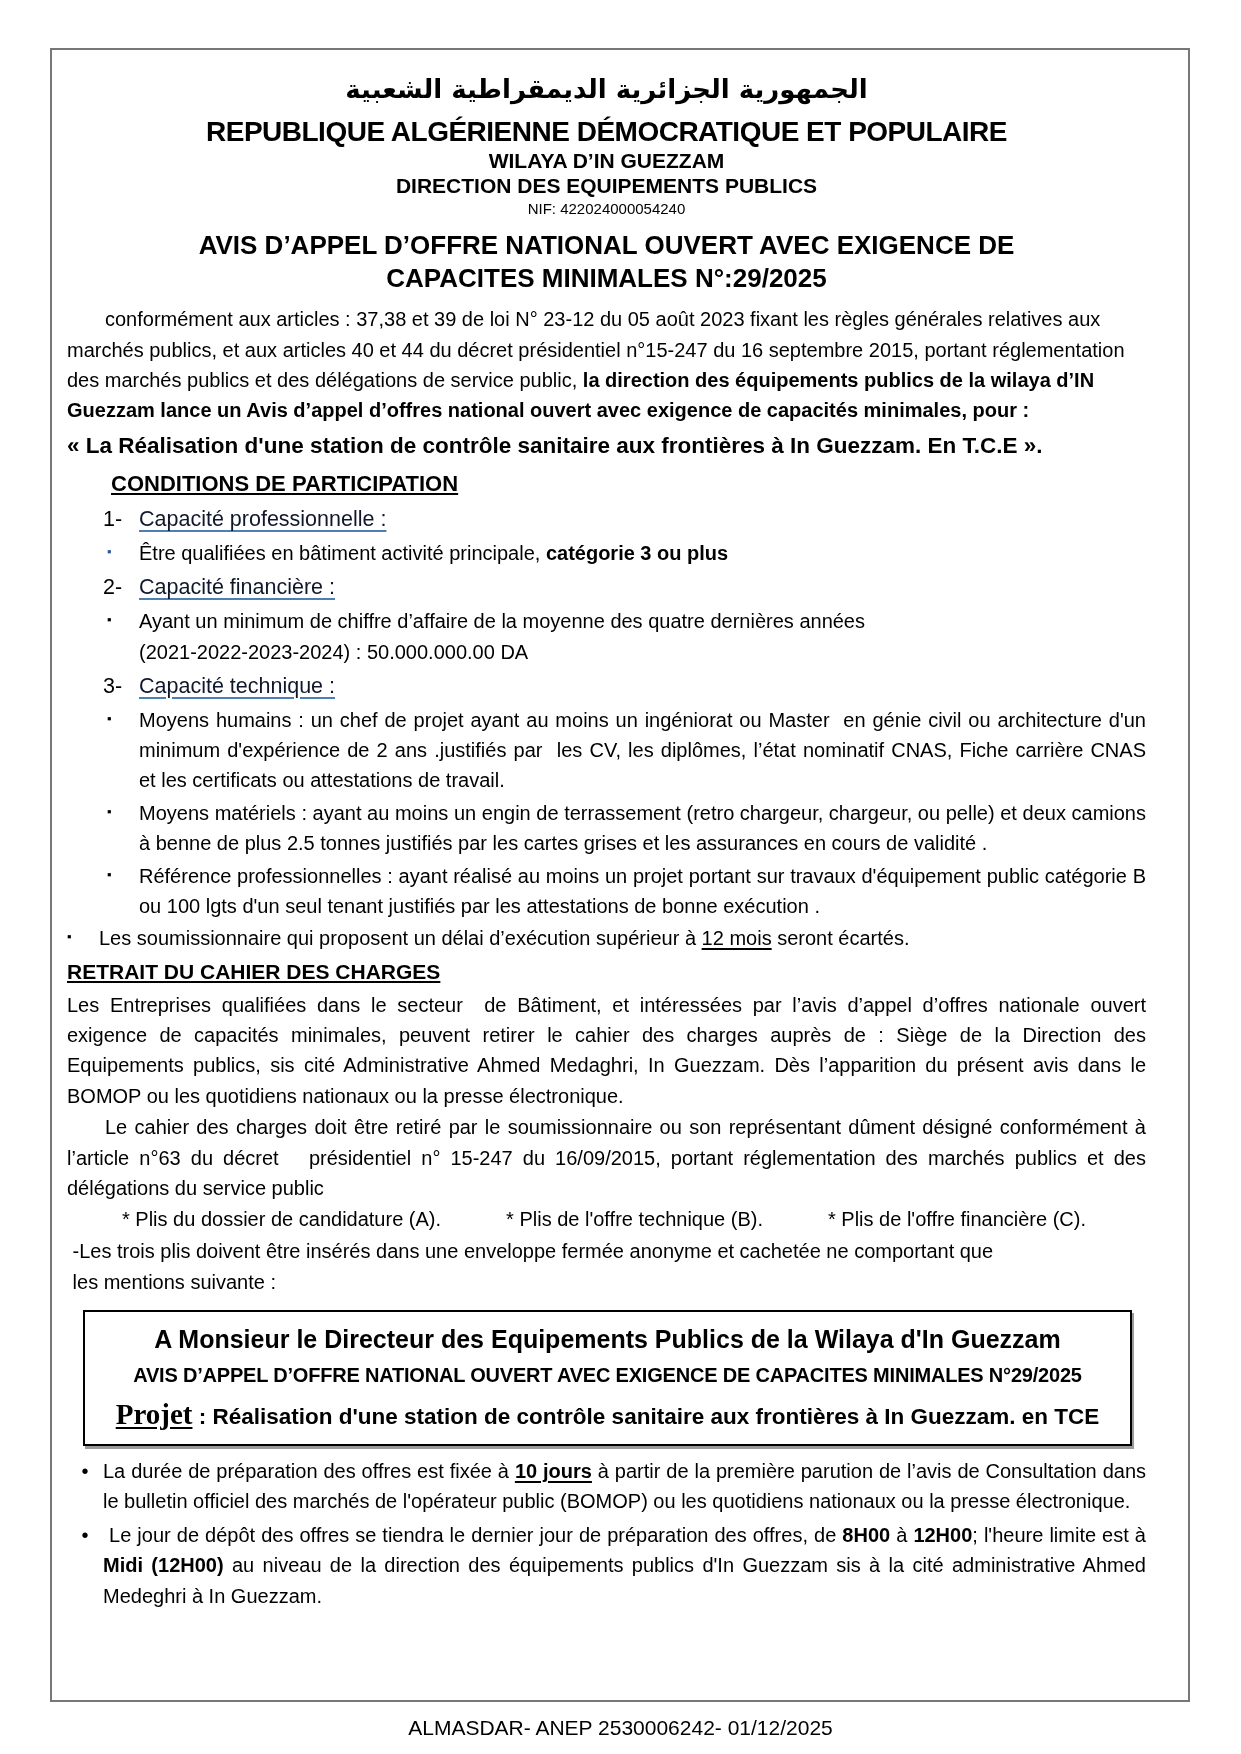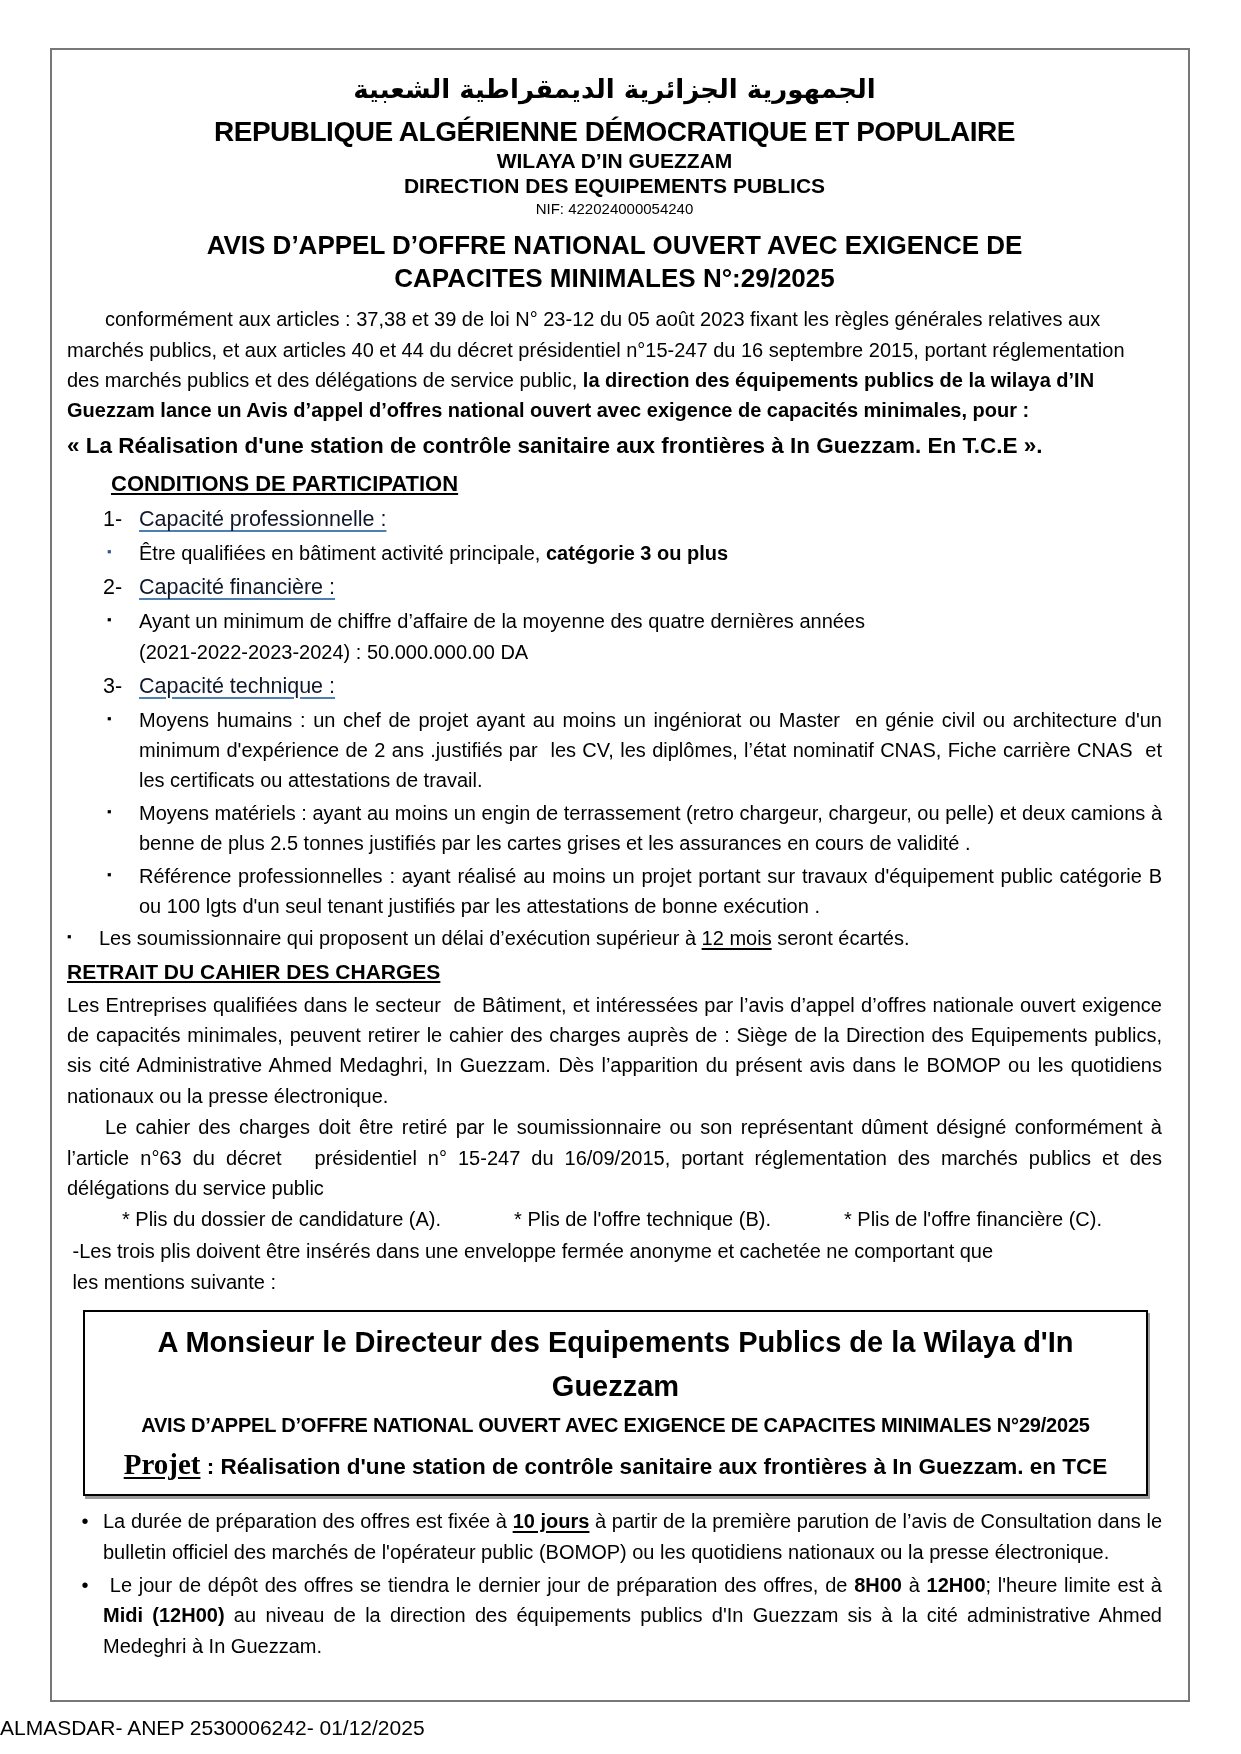--- a/index.html
+++ b/index.html
@@ -1,20 +1,20 @@
 <!DOCTYPE html>
 <html lang="fr" style="--page-border: #777777; --underline-blue: #4b7fb5; --bullet-blue: #2e5a8f;"><head>
 <meta charset="utf-8">
 <style>
   html,body{margin:0;padding:0;background:#ffffff;}
   .sheet{position:relative;width:1241px;height:1754px;background:#ffffff;overflow:hidden;
          font-family:"Liberation Sans",sans-serif;color:#000;}
   .frame{position:absolute;left:50px;top:48px;width:1140px;height:1654px;
          border:2px solid var(--page-border,#777);box-sizing:border-box;
-         padding:12px 26px 6px 15px;overflow:hidden;}
+         padding:12px 42px 6px 15px;overflow:hidden;}
   .doc{font-size:20px;line-height:1.52;}
   
   .arabic-title{font-family:"DejaVu Sans",sans-serif;font-size:26px;font-weight:bold;
                 text-align:center;margin:8px 0 6px;direction:rtl;}
   .h-republic{font-size:28px;font-weight:bold;text-align:center;letter-spacing:-0.5px;line-height:1.15;}
   .h-wilaya{font-size:21px;font-weight:bold;text-align:center;line-height:1.2;}
   .h-direction{font-size:21px;font-weight:bold;text-align:center;line-height:1.25;}
   .h-nif{font-size:15px;text-align:center;line-height:1.3;margin-bottom:4px;}
   .h-notice{font-size:26px;font-weight:bold;text-align:center;line-height:1.3;
             max-width:940px;margin:10px auto 8px;}
@@ -35,27 +35,27 @@
   .sq-bullet.blue{color:var(--bullet-blue,#2e5a8f);}
   .sq-text{flex:1;white-space:pre-wrap;}
   .dot-item{display:flex;margin:3px 0;}
   .dot-bullet{flex:none;width:36px;text-align:center;font-size:20px;}
   .dot-text{flex:1;white-space:pre-wrap;}
   .spread-row{display:flex;justify-content:space-between;padding:0 60px 0 55px;margin:1px 0;}
   .box{border:2px solid #000;box-shadow:2px 3px 0 #9a9a9a;text-align:center;
        padding:6px 12px;margin:10px 6px;}
   .address-box{margin:12px 14px 10px 16px;}
   .box-line{margin:2px 0;}
-  .box-line-lg{font-size:29px;font-weight:bold;}
+  .box-line-lg{font-size:25px;font-weight:bold;}
   .box-line-caps{font-size:20px;font-weight:bold;letter-spacing:-0.2px;}
   .box-line-proj{font-size:22.5px;}
   .serif{font-family:"Liberation Serif",serif;font-size:29px;}
   .b{font-weight:bold;}
   .u{text-decoration:underline;text-underline-offset:3px;}
-  .footer-line{position:absolute;left:0;right:0;top:1716px;font-size:21px;}
+  .footer-line{position:absolute;left:0;right:0;top:1716px;text-align:center;font-size:21px;}
 </style>
 </head>
 <body>
 
 <div class="sheet">
   <div class="frame doc">
     <div class="arabic-title">الجمهورية الجزائرية الديمقراطية الشعبية</div>
     <div class="h-republic">REPUBLIQUE ALGÉRIENNE DÉMOCRATIQUE ET POPULAIRE</div>
     <div class="h-wilaya">WILAYA D’IN GUEZZAM</div>
     <div class="h-direction">DIRECTION DES EQUIPEMENTS PUBLICS</div>

